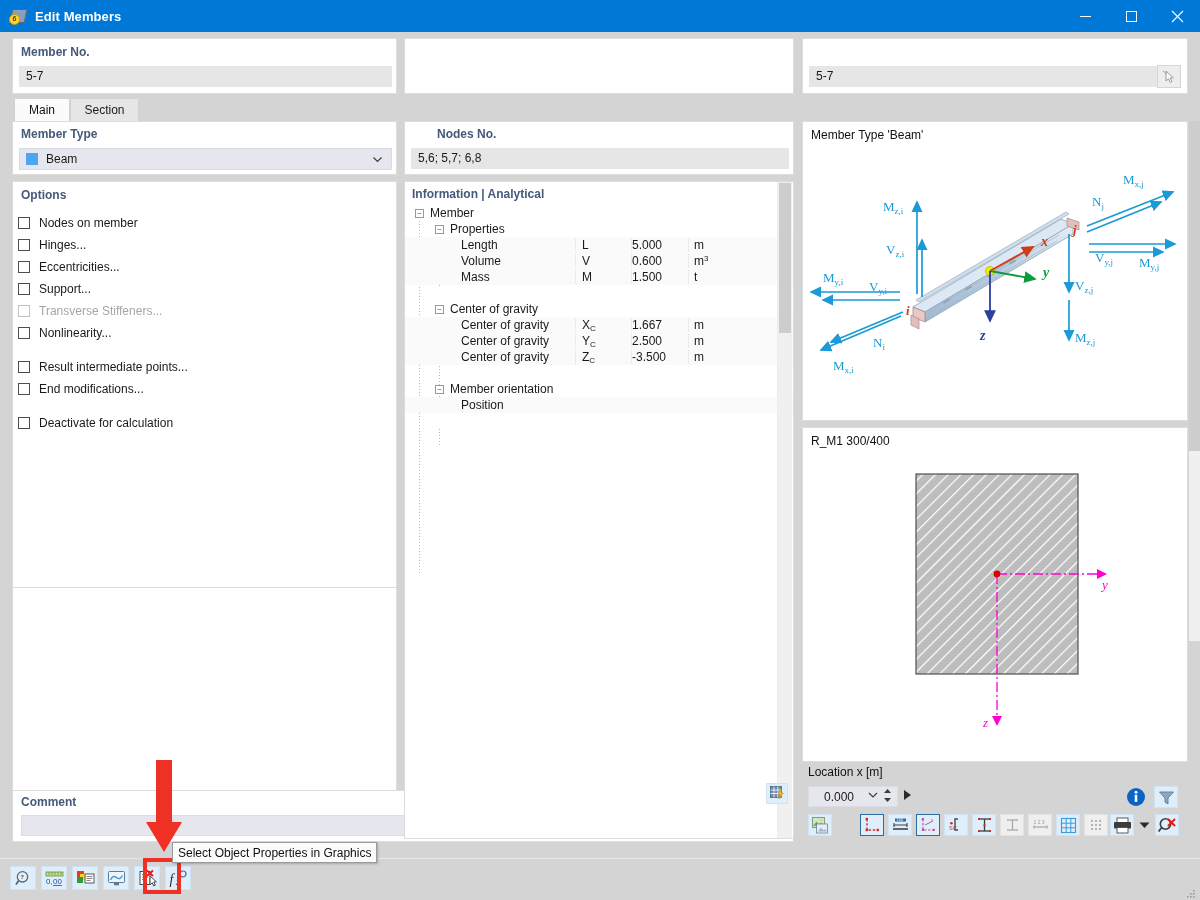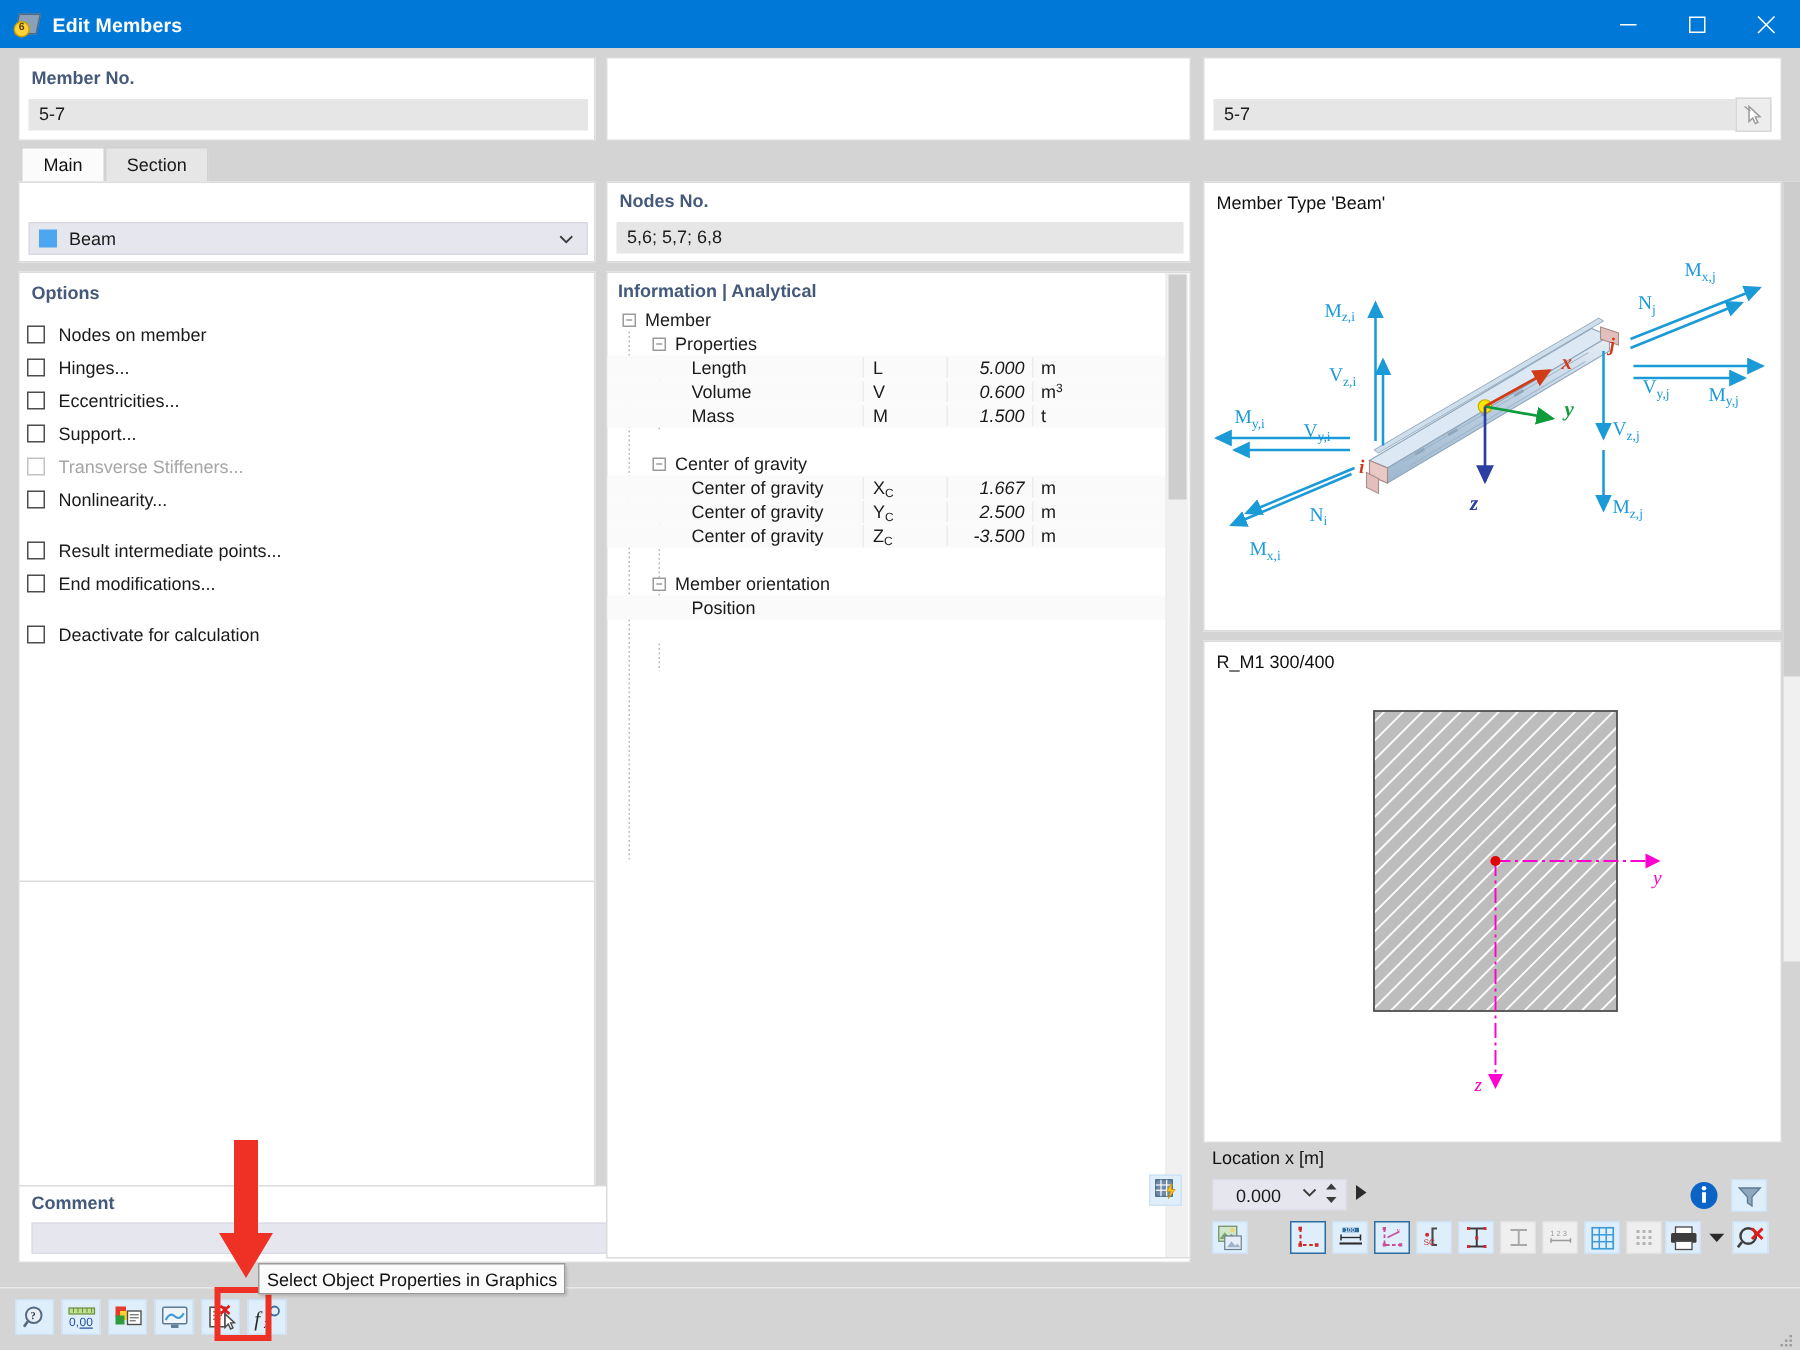--- a/index.html
+++ b/index.html
@@ -103,35 +103,35 @@
     border:1px solid #dcdce6;box-sizing:border-box;
   }
   .comment-input .chev{position:absolute;right:6px;top:3px;}
   .comment-copy{
     position:absolute;left:752px;top:24px;width:22px;height:21px;background:#ededed;
     border:1px solid #d8d8d8;box-sizing:border-box;display:flex;align-items:center;justify-content:center;
   }
 
   
   #nodes-group{height:54px;position:relative;}
-  #nodes-group .gtitle{padding-top:5px;}
+  #nodes-group .gtitle{padding-top:5px;margin-left:24px;}
   #nodes-group .rofield{position:absolute;left:6px;top:26px;width:378px;}
 
   #info-group{position:absolute;top:60px;width:390px;height:658px;}
   .info-head{font-weight:bold;color:#45597a;font-size:12px;padding:5px 12px 4px 7px;}
   .tree{position:relative;font-size:12px;}
   .trow{display:flex;align-items:center;height:16px;position:relative;}
   .trow.alt{background:#fafafa;}
   .trow .exp{
     width:9px;height:9px;border:1px solid #9a9a9a;background:#fff;box-sizing:border-box;
     font-size:8px;line-height:7px;text-align:center;color:#555;flex:none;
   }
   .trow .lbl{padding-left:6px;white-space:nowrap;}
   .c-sym{width:56px;border-left:1px solid #ececec;padding-left:6px;box-sizing:border-box;flex:none;}
-  .c-val{width:57px;border-left:1px solid #ececec;text-align:right;padding-right:5px;box-sizing:border-box;flex:none;font-style:italic;}
+  .c-val{width:57px;border-left:1px solid #ececec;text-align:left;padding-right:5px;box-sizing:border-box;flex:none;}
   .c-unit{width:31px;border-left:1px solid #ececec;padding-left:5px;box-sizing:border-box;flex:none;}
   .c-rest{flex:1;border-left:1px solid #ececec;}
   .name-cell{width:170px;display:flex;align-items:center;box-sizing:border-box;flex:none;}
   .spacer-row{height:16px;}
   .dots{
     position:absolute;top:0;bottom:0;width:1px;
     background-image:linear-gradient(to bottom,#b9b9b9 50%,transparent 50%);
     background-size:1px 3px;
   }
   .tree-scroll{
@@ -243,20 +243,21 @@
   </div>
 
   <div class="tabstrip">
     <div class="tab active" id="tab-main">Main</div>
     <div class="tab" id="tab-section">Section</div>
   </div>
 
   <div class="col-left">
 
     <div class="gbox" id="member-type-group">
+      <div class="gtitle">Member Type</div>
       <div class="combo">
         <span class="swatch"></span>
         <span>Beam</span>
         <span class="chev">
           <svg width="13" height="13" viewBox="0 0 13 13">
               <path d="M2.5 4.5 L6.5 8.5 L10.5 4.5" fill="none" stroke="#3c3c3c" stroke-width="1.2"></path>
             </svg>
         </span>
       </div>
     </div>

